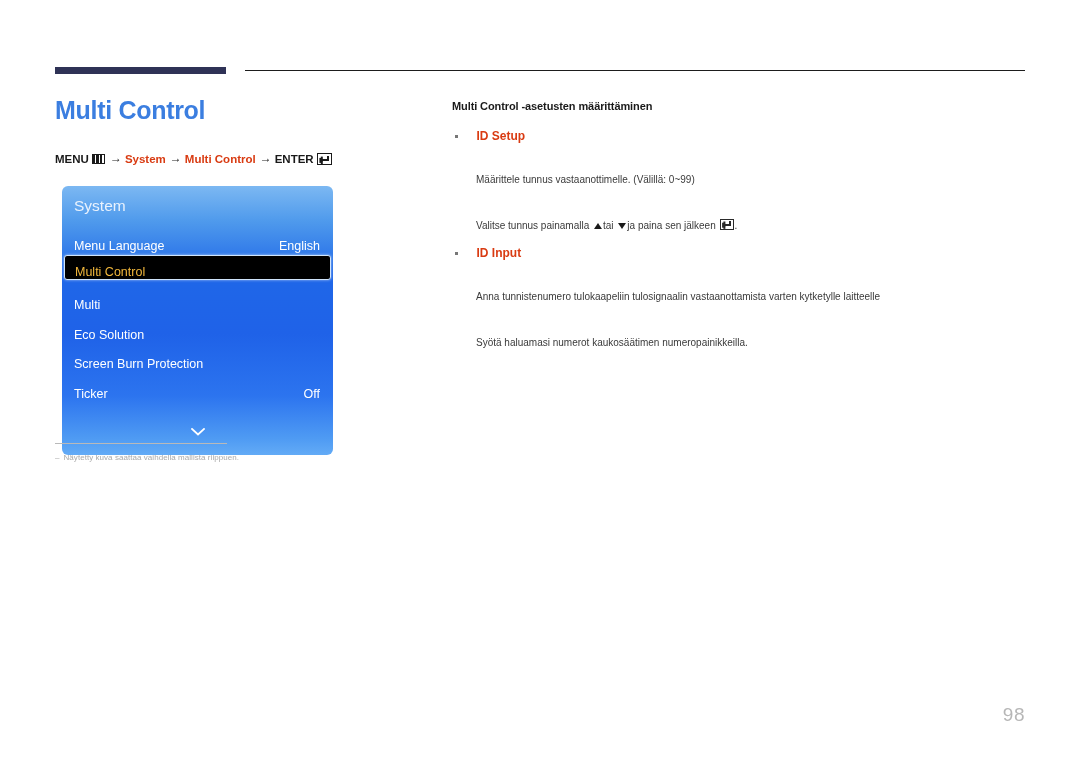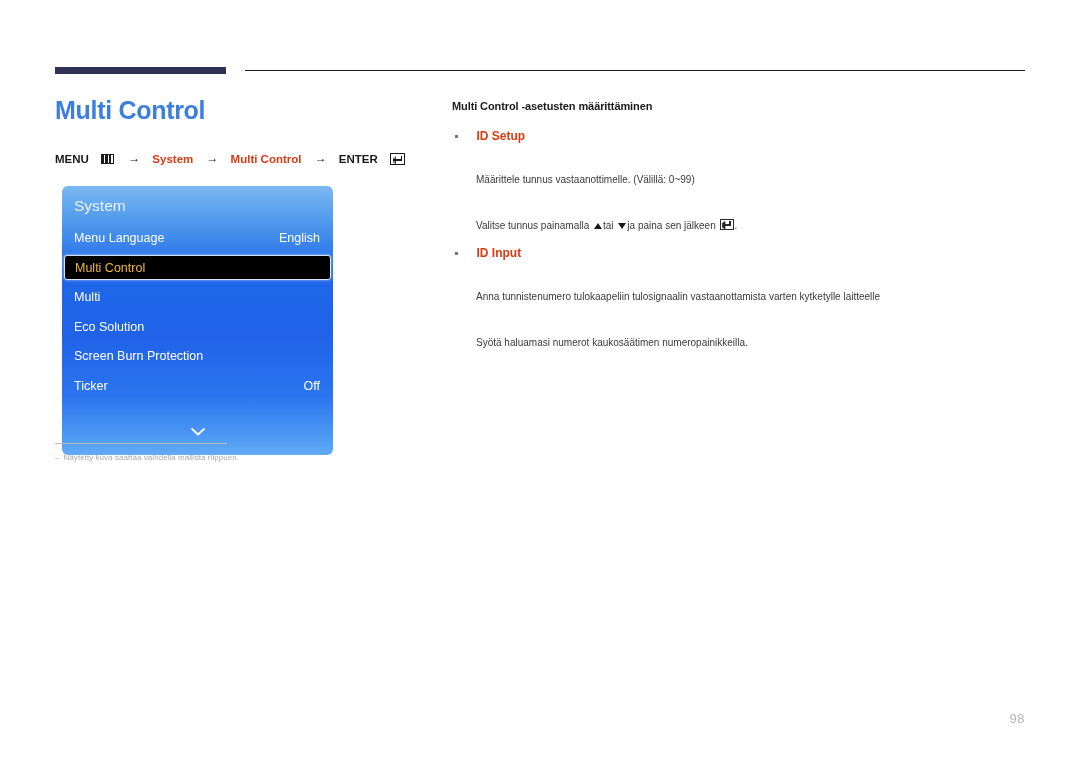--- a/index.html
+++ b/index.html
@@ -52,21 +52,20 @@
   
   #breadcrumb {
     margin-top: 26px;
     font-size: 11.5px;
     font-weight: bold;
     color: #1a1a1a;
     white-space: nowrap;
     display: flex;
     align-items: center;
     height: 16px;
-    justify-content: space-between;
   }
   #breadcrumb .bc-red { color: #d93b12; }
   #breadcrumb .bc-arrow {
     color: #1a1a1a;
     font-weight: normal;
     margin: 0 3px 0 4px;
     font-size: 12px;
     position: relative;
     top: -1px;
   }
@@ -177,21 +176,21 @@
     font-size: 15.5px;
     color: #e9f2fd;
     padding: 12px 0 0 12px;
     line-height: 1;
   }
   .osd-list { margin-top: 10px; }
   .osd-row {
     position: relative;
     height: 29.5px;
     display: flex;
-    align-items: center;
+    align-items: flex-end;
     justify-content: space-between;
     padding: 0 13px 0 12px;
     font-size: 12.5px;
     color: #ffffff;
     box-sizing: border-box;
   }
   .osd-row .osd-value { color: #ffffff; }
 
   .osd-row.selected {
     background: #000000;
@@ -288,21 +287,21 @@
     margin: 0 1.5px;
   }
   .tri-up { border-bottom: 6.6px solid #1a1a1a; }
   .tri-dn { border-top: 6.6px solid #1a1a1a; }
 
   
   #page-number {
     position: absolute;
     right: 55px;
     bottom: 37px;
-    font-size: 13px;
+    font-size: 19px;
     color: #b6b6b6;
     letter-spacing: 0.5px;
   }
 </style>
 </head>
 <body>
 
 <div id="top-rule-left"></div>
 <div id="top-rule-right"></div>
 

